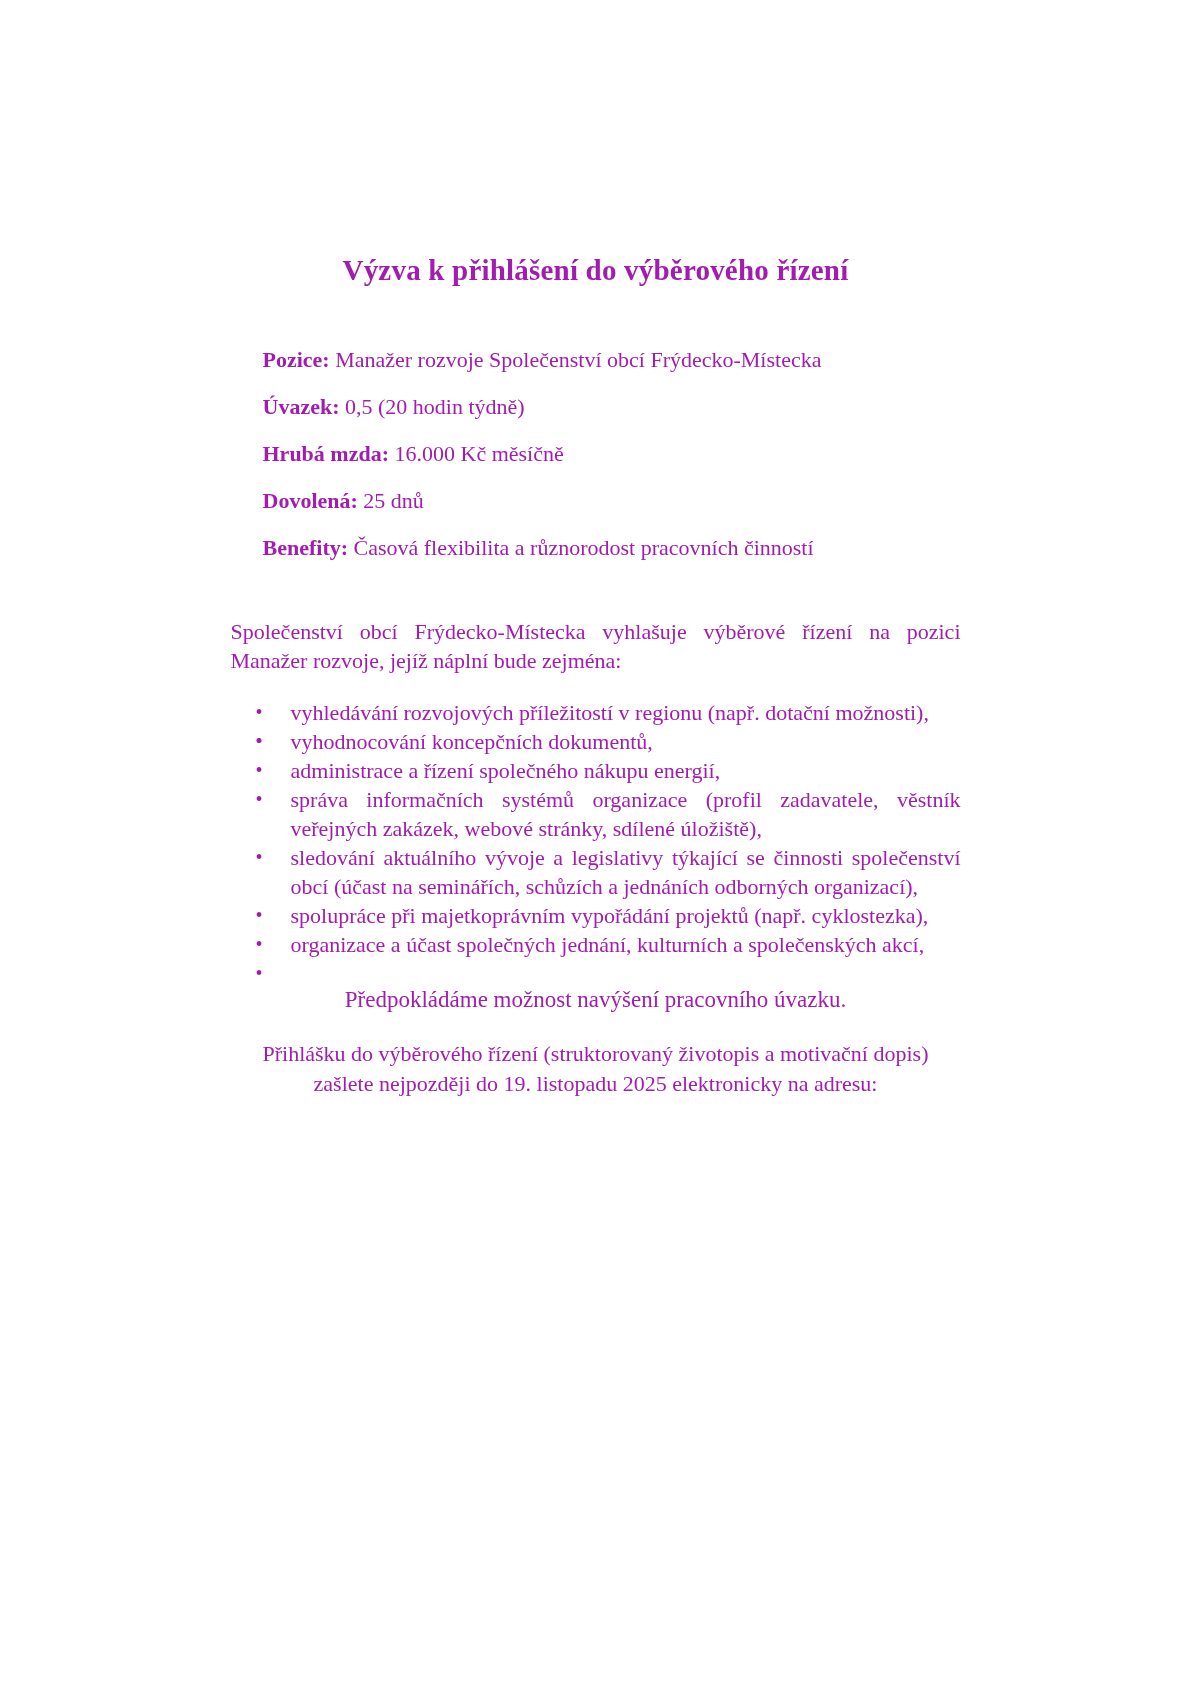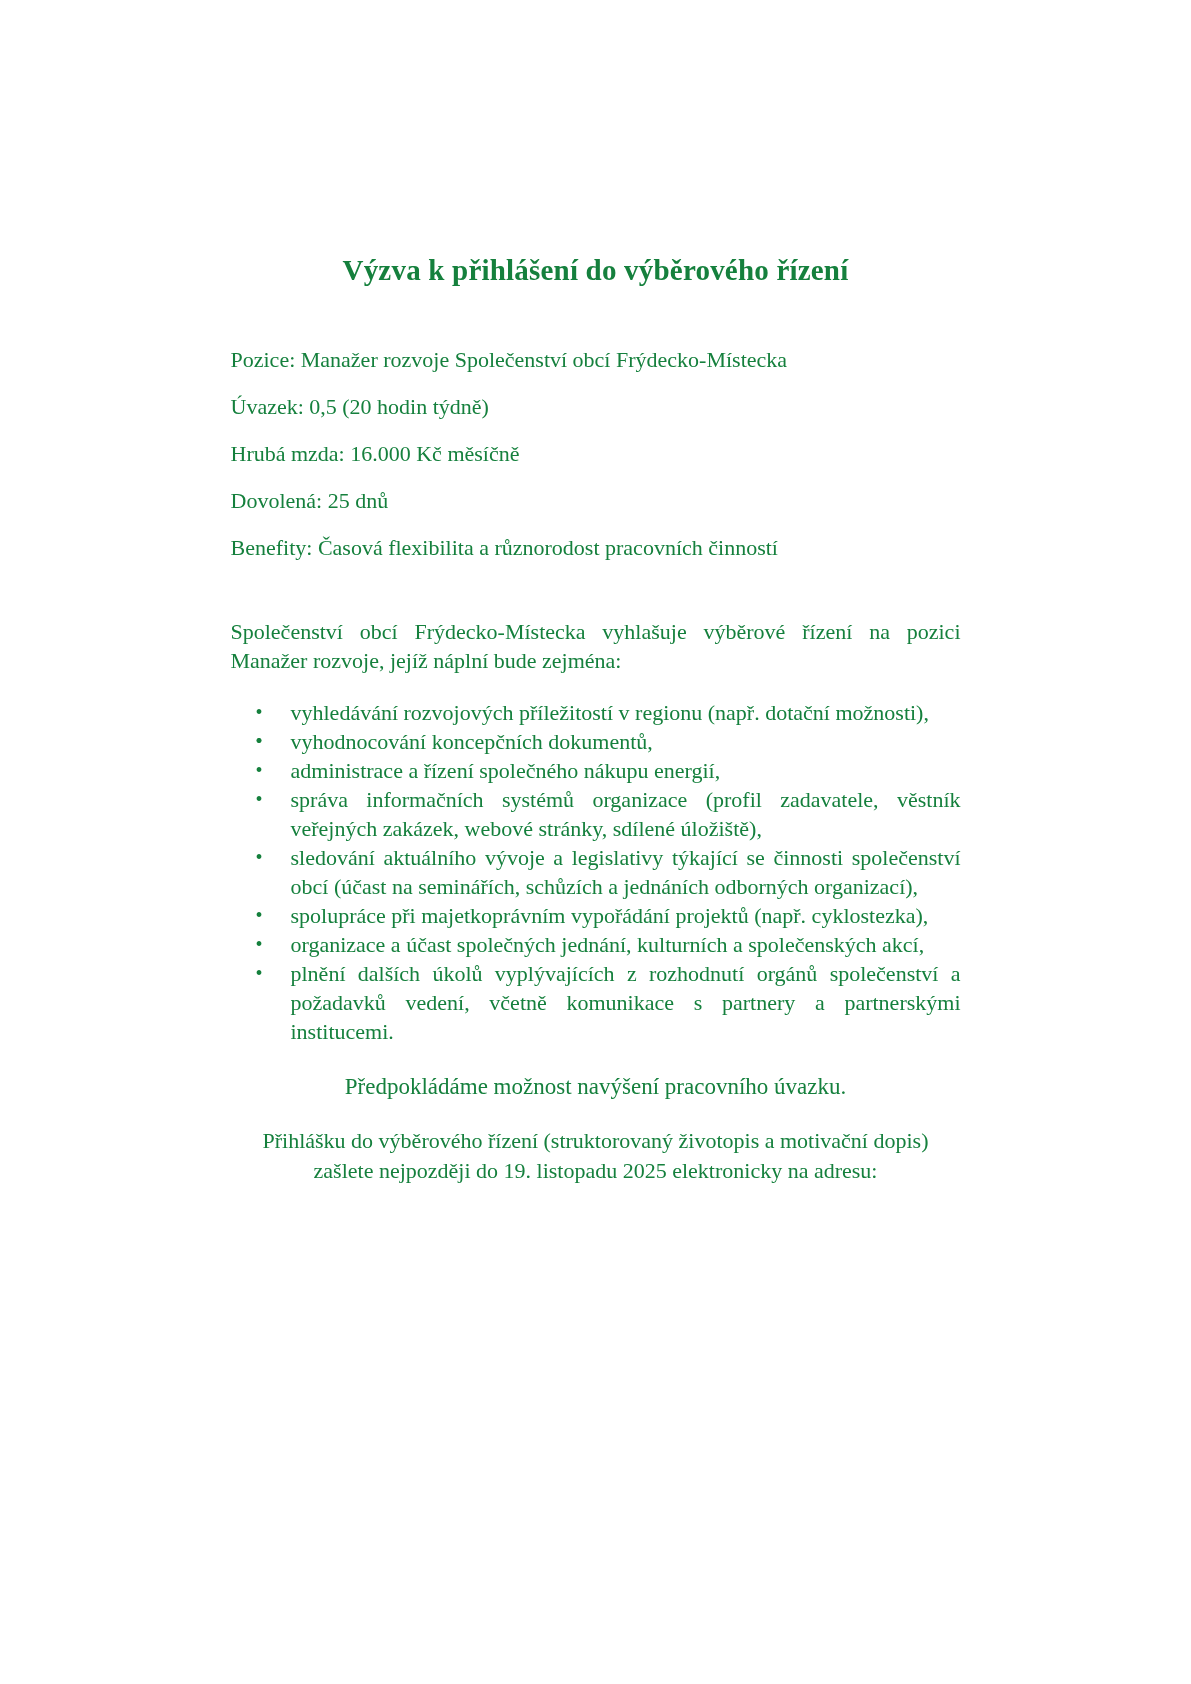--- a/index.html
+++ b/index.html
@@ -11,42 +11,43 @@
   .page {
     position: relative;
     width: 1056px;
     height: 1684px;
     margin: 0 auto;
     background: #ffffff;
     box-sizing: border-box;
     padding: 0 163px;
     overflow: hidden;
     font-family: "Liberation Serif", "DejaVu Serif", serif;
-    color: #15803d;
+    color: #a21caf;
   }
   .doc-title {
     margin: 0;
     padding-top: 252px;
     font-size: 29px;
     line-height: 36px;
     font-weight: 700;
     text-align: center;
     letter-spacing: 0.2px;
   }
   .details {
     margin-top: 57px;
   }
   .detail-line {
     margin: 0 0 18px 0;
     font-size: 22px;
     line-height: 29px;
     text-align: left;
   }
   .detail-line strong {
-    font-weight: 400;
+    font-weight: 700;
+    margin-left: 32px;
   }
   .intro {
     margin: 55px 0 8px 0;
     font-size: 22px;
     line-height: 29px;
     text-align: justify;
   }
   ul.duties {
     margin: 23px 0 0 0;
     padding: 0;
@@ -106,21 +107,21 @@
 
   <ul class="duties">
     <li><span class="bullet-dot">•</span><span>vyhledávání rozvojových příležitostí v regionu (např. dotační možnosti),</span></li>
     <li><span class="bullet-dot">•</span></li>
     <li><span class="bullet-dot">•</span><span>vyhodnocování koncepčních dokumentů,</span></li>
     <li><span class="bullet-dot">•</span><span>administrace a řízení společného nákupu energií,</span></li>
     <li><span class="bullet-dot">•</span><span>správa informačních systémů organizace (profil zadavatele, věstník veřejných zakázek, webové stránky, sdílené úložiště),</span></li>
     <li><span class="bullet-dot">•</span><span>sledování aktuálního vývoje a legislativy týkající se činnosti společenství obcí (účast na seminářích, schůzích a jednáních odborných organizací),</span></li>
     <li><span class="bullet-dot">•</span><span>spolupráce při majetkoprávním vypořádání projektů (např. cyklostezka),</span></li>
     <li><span class="bullet-dot">•</span><span>organizace a účast společných jednání, kulturních a společenských akcí,</span></li>
-    <li><span class="bullet-dot">•</span><span>plnění dalších úkolů vyplývajících z rozhodnutí orgánů společenství a požadavků vedení, včetně komunikace s partnery a partnerskými institucemi.</span></li>
+    <li><span class="bullet-dot">•</span></li>
   </ul>
 
   <p class="note-line">Předpokládáme možnost navýšení pracovního úvazku.</p>
 
   <p class="apply-block">
     <span>Přihlášku do výběrového řízení (struktorovaný životopis a motivační dopis)</span><br>
     <span>zašlete nejpozději do 19. listopadu 2025 elektronicky na adresu:</span>
   </p>
 
 

